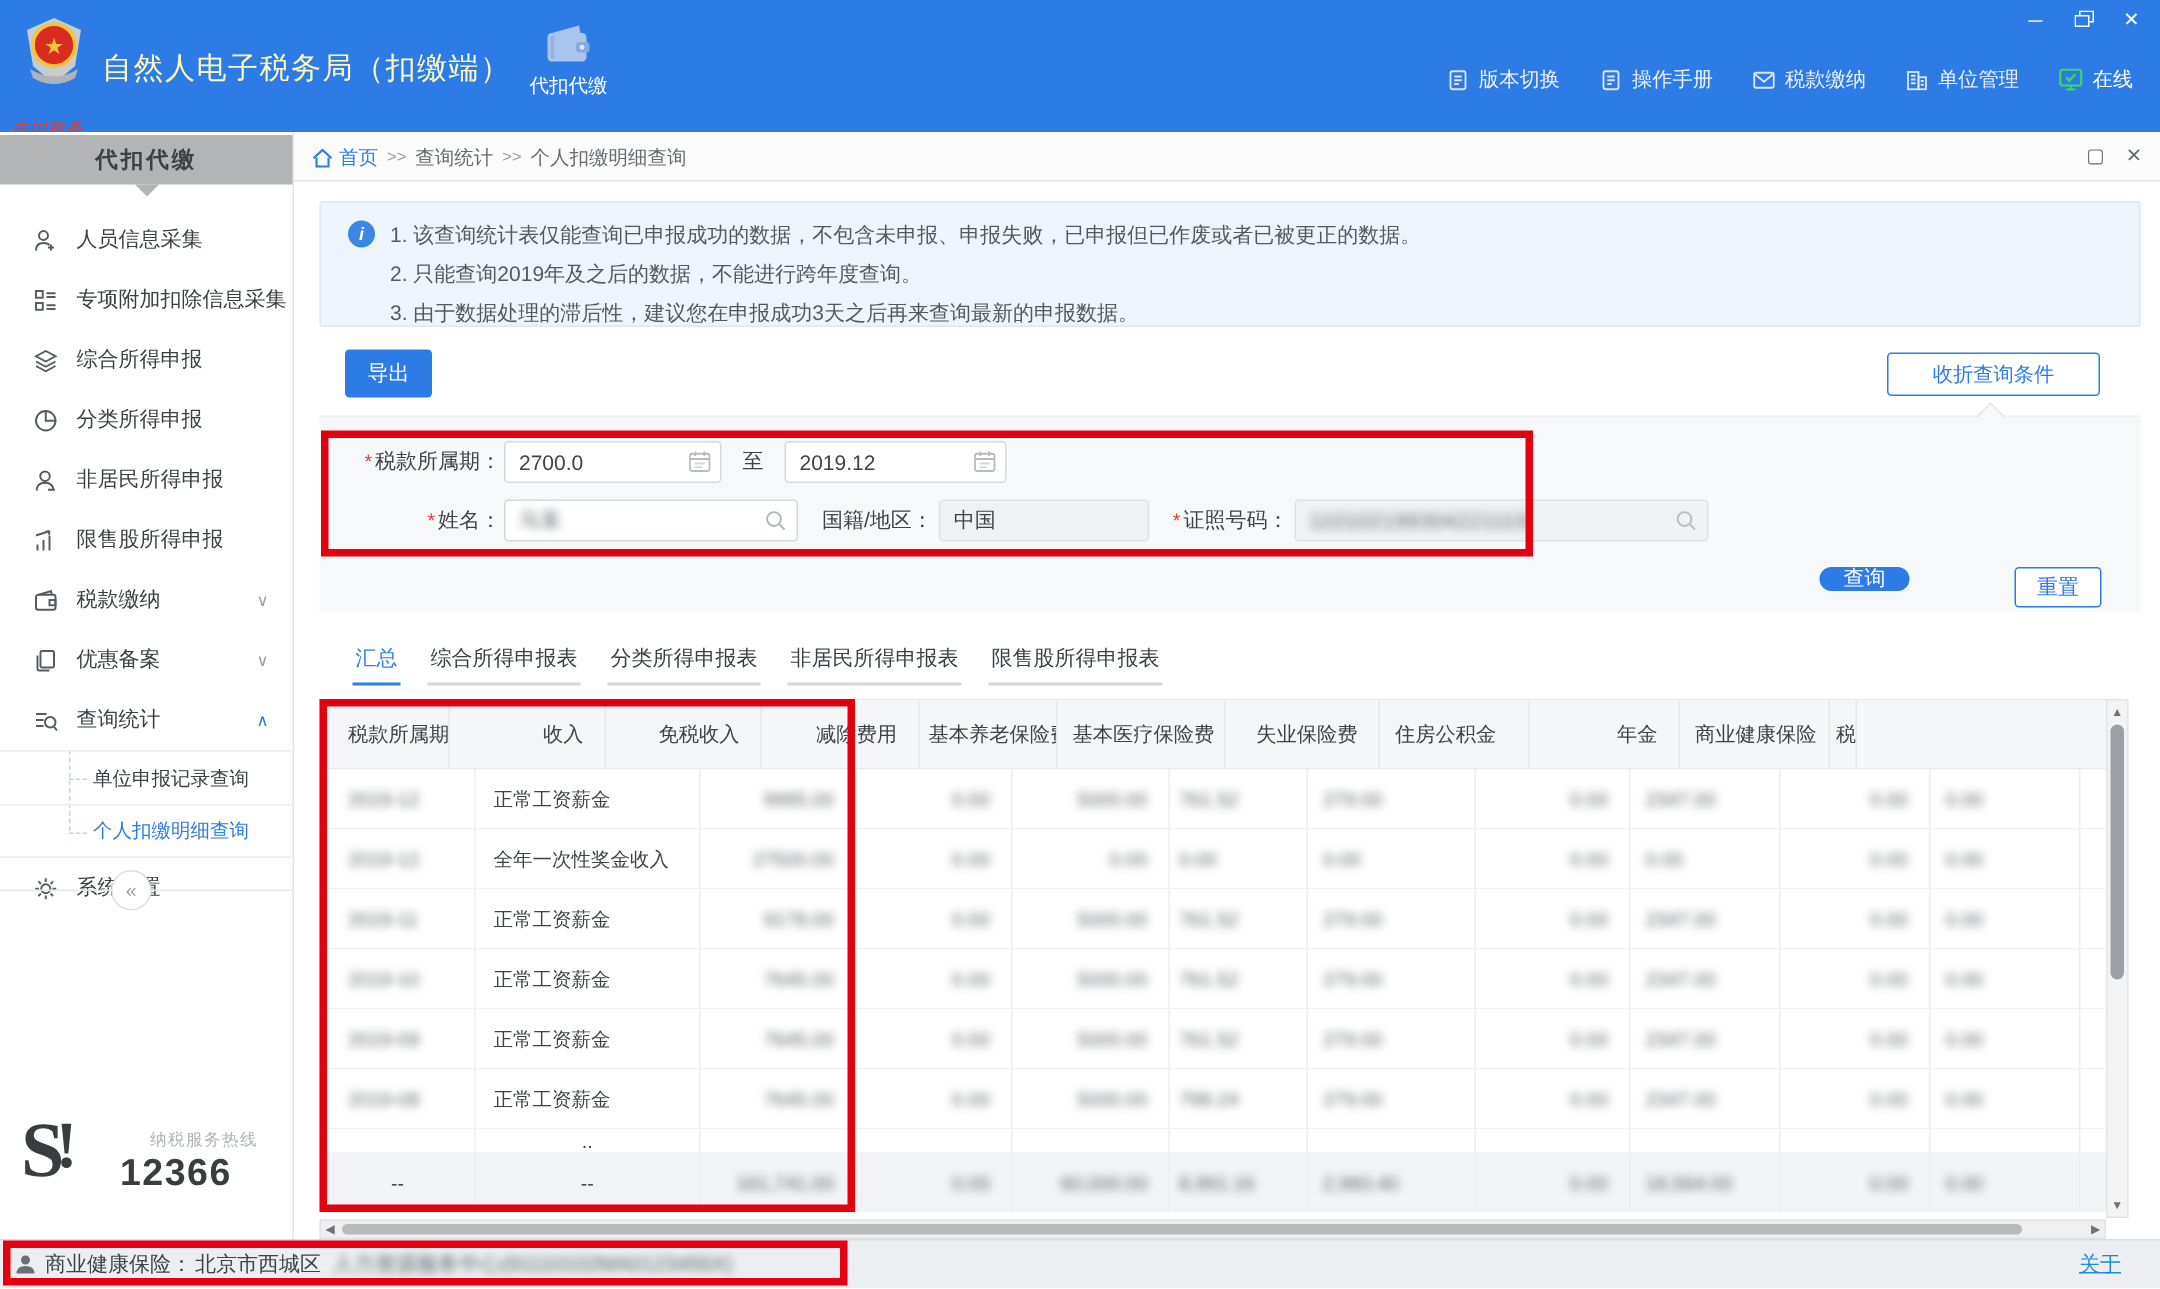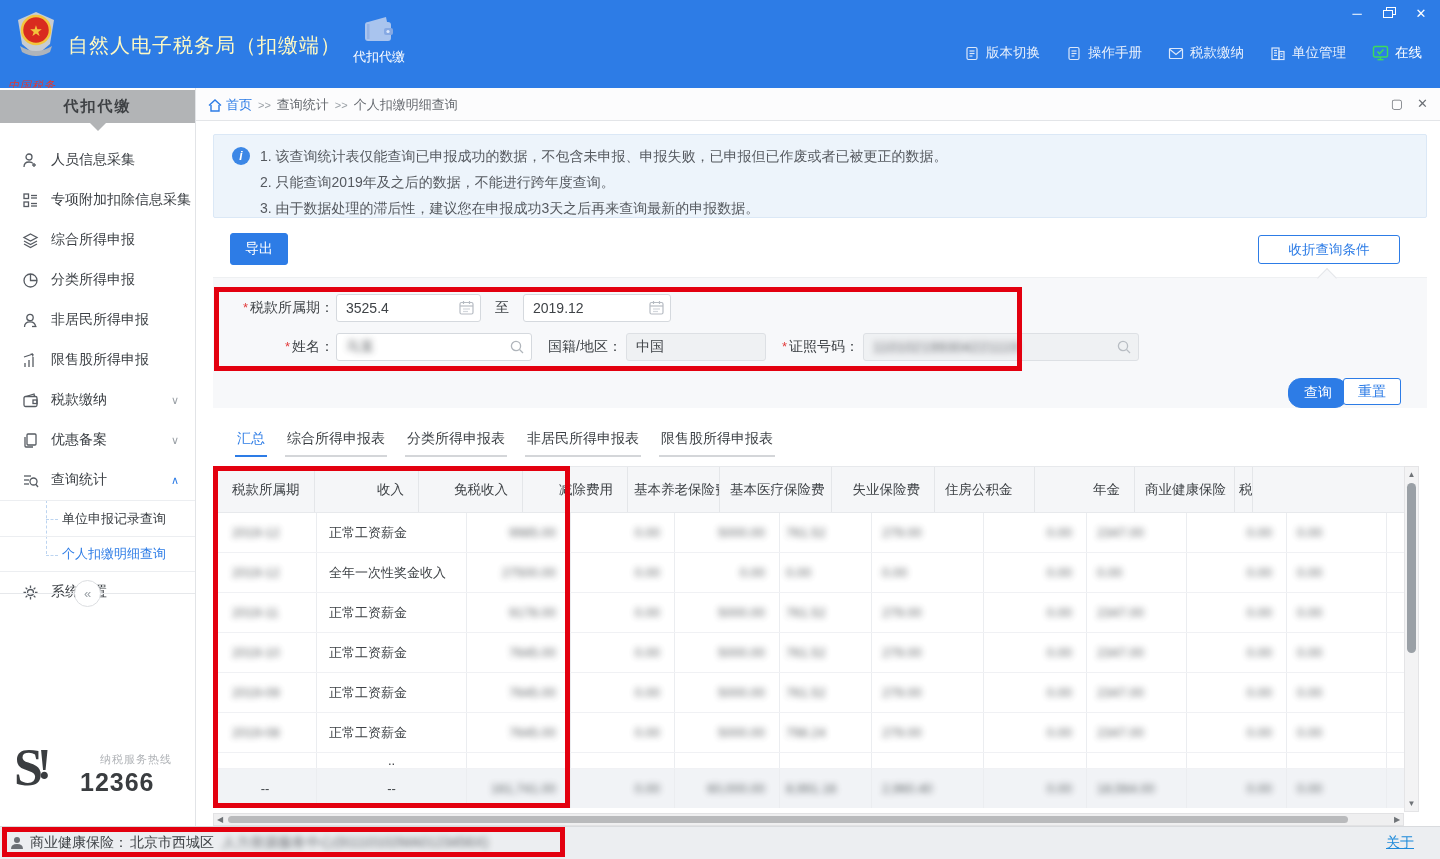--- a/index.html
+++ b/index.html
@@ -63,21 +63,21 @@
   .export-btn { position:absolute; left:230px; top:233px; width:58px; height:32px; }
   .collapse-q-btn { position:absolute; left:1258px; top:235px; width:142px; height:29px; font-size:13.5px; }
   .filter-panel { position:absolute; left:213px; top:277px; width:1214px; height:131px; background:#f7f8fa; border-top:1px solid #eef0f2; }
   .panel-notch { position:absolute; left:1320px; top:271px; width:14px; height:14px; background:#f7f8fa; border-left:1px solid #e4e6e9; border-top:1px solid #e4e6e9; transform:rotate(45deg); }
   .f-row { position:absolute; display:flex; align-items:center; }
   .f-label { font-size:14px; color:#3f4347; white-space:nowrap; }
   .req { color:#e23b3b; margin-right:2px; font-size:13px; }
   .inp { position:relative; background:#fff; border:1px solid #d5d9de; border-radius:3px; height:28px; display:flex; align-items:center; padding:0 26px 0 9px; font-size:14px; color:#3f4347; }
   .inp.disabled { background:#eff1f3; border-color:#dde0e4; }
   .inp .trail-ico { position:absolute; right:6px; top:5px; }
-  .query-btn { position:absolute; left:1288px; top:378px; width:60px; height:30px;border-radius:13px; }
+  .query-btn { position:absolute; left:1213px; top:378px; width:60px; height:16px;border-radius:13px; }
   .reset-btn { position:absolute; left:1343px; top:378px; width:58px; height:27px; }
 
   
   .tab-strip { position:absolute; left:235px; top:430px; display:flex; gap:18px; }
   .tab { cursor:pointer; text-align:center; }
   .tab .t-label { font-size:14px; color:#3c4045; padding:0 2px; }
   .tab .t-under { height:2px; background:#d4d6d9; margin-top:7px; }
   .tab.active .t-label { color:#2d7ce6; }
   .tab.active .t-under { background:#2d7ce6; }
 
@@ -375,21 +375,21 @@
 
   <button class="btn-primary export-btn">导出</button>
   <button class="btn-outline collapse-q-btn">收折查询条件</button>
 
   <div class="filter-panel"></div>
   <div class="panel-notch"></div>
 
   <div class="f-row" style="left:222px; top:294px;">
     <span class="f-label" style="width:112px; text-align:right;"><span class="req">*</span><span>税款所属期：</span></span>
     <span class="inp" style="width:145px; margin-left:2px;">
-      <span>3525.4</span>
+      <span>2700.0</span>
       <span class="trail-ico">
         <svg width="15" height="15" viewBox="0 0 15 15">
             <rect x="1" y="2.5" width="13" height="11.5" rx="1.5" fill="none" stroke="#b7bcc3" stroke-width="1.2"></rect>
             <line x1="1" y1="6" x2="14" y2="6" stroke="#b7bcc3" stroke-width="1.2"></line>
             <line x1="4.5" y1="1" x2="4.5" y2="4" stroke="#b7bcc3" stroke-width="1.2"></line>
             <line x1="10.5" y1="1" x2="10.5" y2="4" stroke="#b7bcc3" stroke-width="1.2"></line>
             <line x1="4" y1="9" x2="11" y2="9" stroke="#d3d7dc" stroke-width="1.2"></line>
             <line x1="4" y1="11.5" x2="9" y2="11.5" stroke="#d3d7dc" stroke-width="1.2"></line>
           </svg>
       </span>
@@ -458,21 +458,21 @@
         <div class="t-under"></div>
       </div>
       <div class="tab">
         <div class="t-label">限售股所得申报表</div>
         <div class="t-under"></div>
       </div>
     </div>
 
   <div class="grid" id="grid">
       <div class="g-row g-head">
-        <div class="g-cell" style="width: 101px; justify-content: flex-start; padding: 0px 18px;">
+        <div class="g-cell" style="width: 86px; justify-content: flex-start; padding: 0px 18px;">
           <span>税款所属期</span>
         </div>
         <div class="g-cell" style="width: 104px; justify-content: flex-end; padding: 0px 14px;">
           <span>收入</span>
         </div>
         <div class="g-cell" style="width: 104px; justify-content: flex-end; padding: 0px 14px;">
           <span>免税收入</span>
         </div>
         <div class="g-cell" style="width: 105px; justify-content: flex-end; padding: 0px 14px;">
           <span>减除费用</span>

